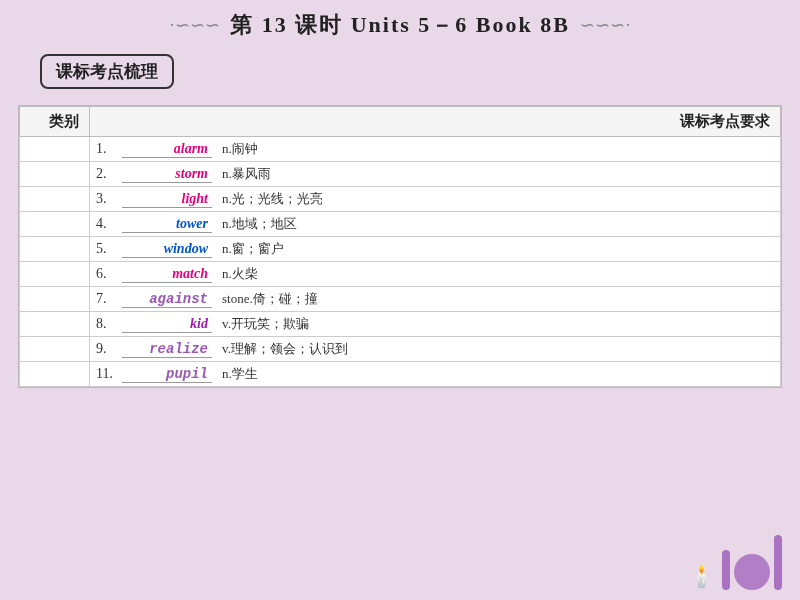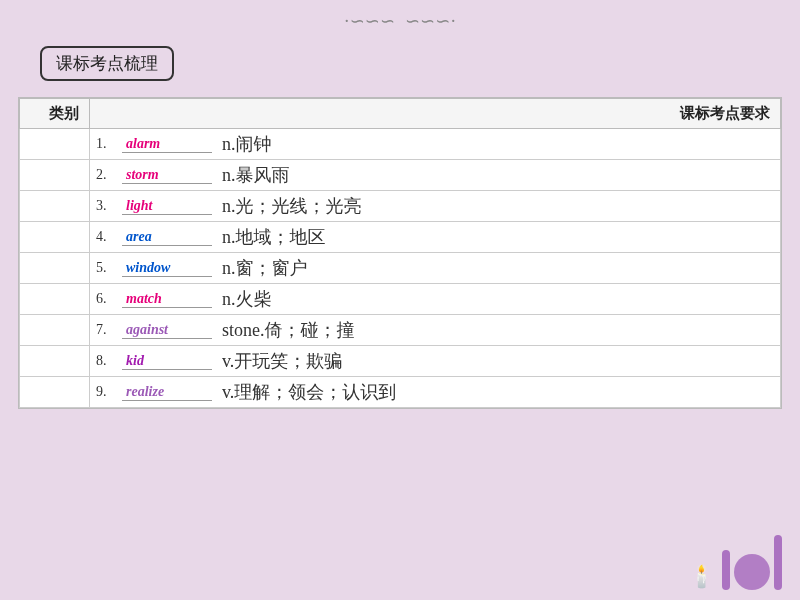--- a/index.html
+++ b/index.html
@@ -33,21 +33,21 @@
       letter-spacing: 2px;
     }
 
     .subtitle-box {
       display: inline-block;
       margin: 4px 20px 8px 20px;
       border: 2.5px solid #333;
       border-radius: 8px;
       padding: 4px 14px;
       font-size: 17px;
-      font-weight: normal;
+      font-weight: bold;
       color: #222;
       background: transparent;
     }
 
     .main-table-container {
       margin: 0 18px;
       border: 1.5px solid #bbb;
       background: #fff;
     }
 
@@ -86,36 +86,36 @@
 
     .word-num {
       min-width: 22px;
       color: #333;
     }
 
     .word-underline {
       display: inline-block;
       min-width: 90px;
       border-bottom: 1.5px solid #999;
-      text-align: left;
+      text-align: right;
       font-style: italic;
       font-weight: bold;
       padding: 0 4px;
       margin: 0 4px;
     }
 
     .word-def {
       color: #333;
-      font-size: 18px;
+      font-size: 13px;
       margin-left: 6px;
     }
 
     .color-red { color: #e6007a; }
     .color-orange { color: #a21caf; }
-    .color-purple { color: #9b59b6; }
+    .color-purple { color: #9b59b6; font-family: Liberation Mono, monospace; }
     .color-blue { color: #0055cc; }
 
     .row-entry {
       display: flex;
       align-items: center;
       padding: 1px 0;
     }
 
     
     .deco-bottom-right {
@@ -144,20 +144,21 @@
 
     .deco-flame {
       font-size: 22px;
     }
   </style>
 </head>
 <body>
 
 <div class="header">
   <span class="header-decoration">·∽∽∽</span>
+  <span class="header-title">第 13 课时    Units 5－6  Book 8B</span>
   <span class="header-decoration">∽∽∽·</span>
 </div>
 
 <div style="margin-left:20px; margin-bottom:8px;">
   <span class="subtitle-box">课标考点梳理</span>
 </div>
 
 <div class="main-table-container">
   <table>
     <thead>
@@ -195,21 +196,21 @@
               <span class="word-underline color-red">light</span>
               <span class="word-def">n.光；光线；光亮</span>
             </div>
           </td>
         </tr>
         <tr>
           <td></td>
           <td>
             <div class="row-entry">
               <span class="word-num">4.</span>
-              <span class="word-underline color-blue">area</span>
+              <span class="word-underline color-blue">tower</span>
               <span class="word-def">n.地域；地区</span>
             </div>
           </td>
         </tr>
         <tr>
           <td></td>
           <td>
             <div class="row-entry">
               <span class="word-num">5.</span>
               <span class="word-underline color-blue">window</span>
@@ -247,20 +248,30 @@
             </div>
           </td>
         </tr>
         <tr>
           <td></td>
           <td>
             <div class="row-entry">
               <span class="word-num">9.</span>
               <span class="word-underline color-purple">realize</span>
               <span class="word-def">v.理解；领会；认识到</span>
+            </div>
+          </td>
+        </tr>
+        <tr>
+          <td></td>
+          <td>
+            <div class="row-entry">
+              <span class="word-num">11.</span>
+              <span class="word-underline color-purple">pupil</span>
+              <span class="word-def">n.学生</span>
             </div>
           </td>
         </tr>
       </tbody>
   </table>
 </div>
 
 <div class="deco-bottom-right">
   <span class="deco-flame">🕯️</span>
   <div style="display:flex;align-items:flex-end;gap:4px;">

